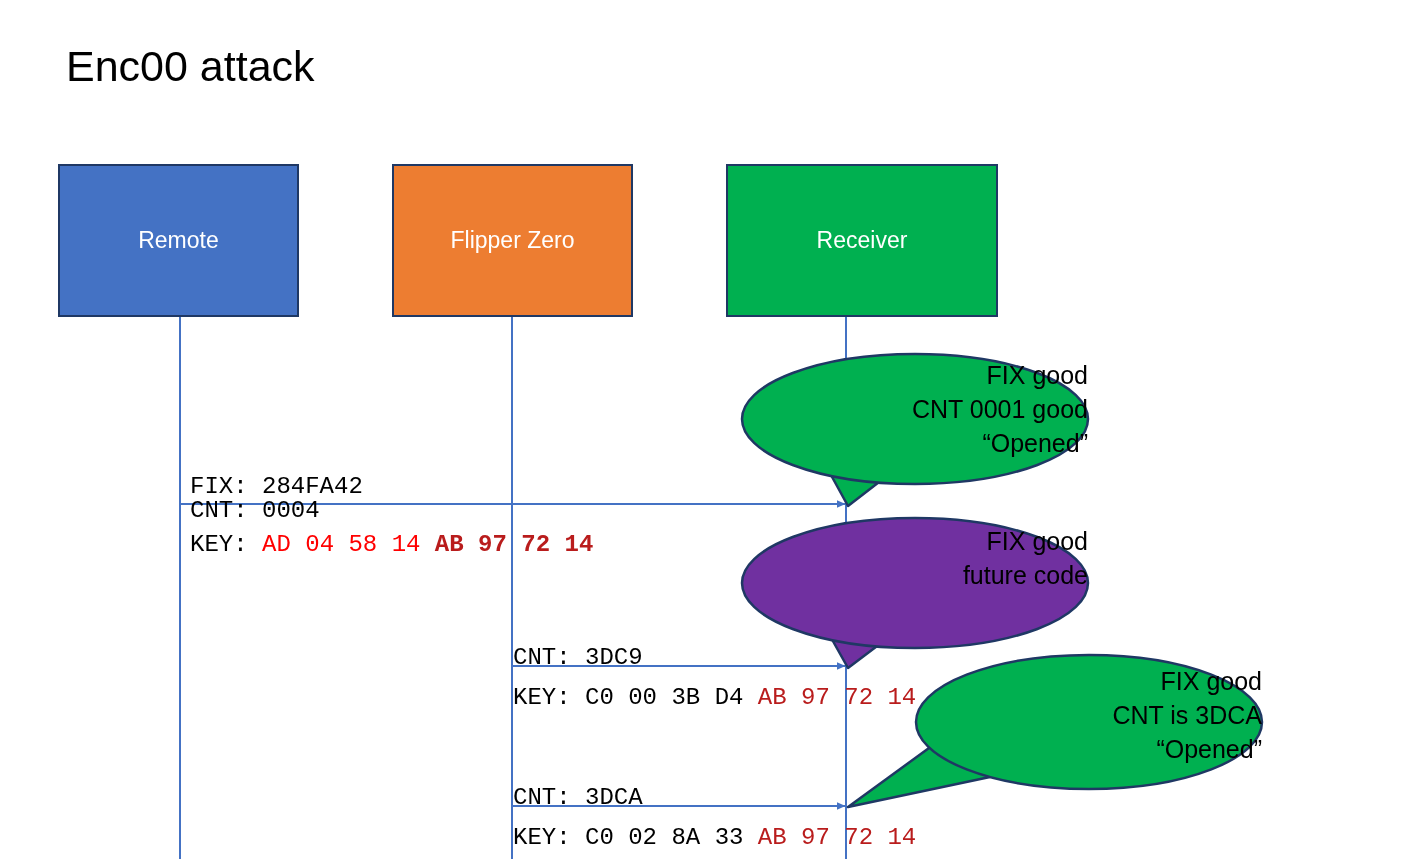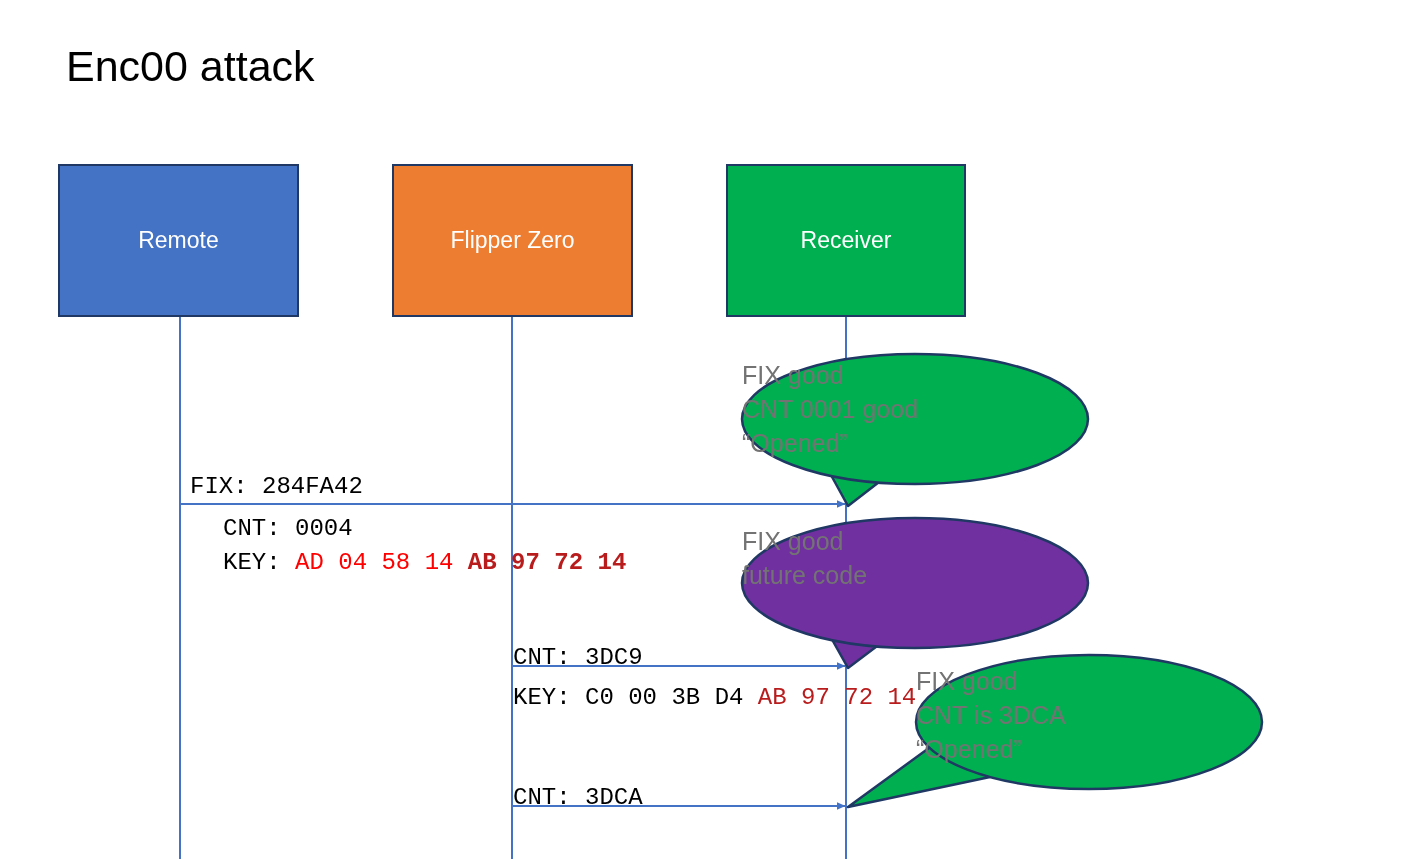--- a/index.html
+++ b/index.html
@@ -33,21 +33,21 @@
     border: 2px solid #1F3864;
     display: flex;
     align-items: center;
     justify-content: center;
     color: #ffffff;
     font-size: 23px;
     font-weight: 400;
   }
   #actor-remote   { left: 58px;  top: 164px; width: 241px; height: 153px; background: #4472C4; }
   #actor-flipper  { left: 392px; top: 164px; width: 241px; height: 153px; background: #ED7D31; }
-  #actor-receiver { left: 726px; top: 164px; width: 240px; height: 153px; background: #00B050; }
+  #actor-receiver { left: 726px; top: 164px; width: 272px; height: 153px; background: #00B050; }
 
   #svg-layer {
     position: absolute;
     left: 0; top: 0;
     width: 1408px;
     height: 859px;
   }
 
   .msg-label {
     position: absolute;
@@ -55,32 +55,32 @@
     font-size: 24px;
     line-height: 1.42;
     white-space: nowrap;
     font-family: Liberation Mono, monospace;
   }
   .red   { color: #FF0000; }
   .green { color: #b91c1c; }
   .bold  { font-weight: bold; }
 
   #msg1-top { left: 190px; top: 470px; }
-  #msg1-bot { left: 190px; top: 512px; margin-left: 33px; }
+  #msg1-bot { left: 190px; top: 494px; }
   #msg2-top { left: 513px; top: 641px; }
   #msg2-bot { left: 513px; top: 681px; }
   #msg3-top { left: 513px; top: 781px; }
   #msg3-bot { left: 513px; top: 821px; }
 
   .bubble-text {
     position: absolute;
-    color: #737373;
+    color: #000000;
     font-size: 25px;
     line-height: 1.36;
-    text-align: left;
+    text-align: right;
     white-space: nowrap;
   }
   #bubble1-text { left: 742px; top: 358px; width: 346px; }
   #bubble2-text { left: 742px; top: 524px; width: 346px; }
   #bubble3-text { left: 916px; top: 664px; width: 346px; }
 </style>
 </head>
 <body>
 
 <div id="page">
@@ -135,20 +135,23 @@
   <div class="msg-label" id="msg2-top">
     <span>CNT: 3DC9</span>
   </div>
   <div class="msg-label" id="msg2-bot">
     <span>KEY: C0 00 3B D4 </span><span class="green">AB 97 72 14</span>
   </div>
 
   <div class="msg-label" id="msg3-top">
     <span>CNT: 3DCA</span>
   </div>
+  <div class="msg-label" id="msg3-bot">
+    <span>KEY: C0 02 8A 33 </span><span class="green">AB 97 72 14</span>
+  </div>
 
   <div class="bubble-text" id="bubble1-text">
     <div>FIX good</div>
     <div>CNT 0001 good</div>
     <div>“Opened”</div>
   </div>
   <div class="bubble-text" id="bubble2-text">
     <div>FIX good</div>
     <div>future code</div>
   </div>

